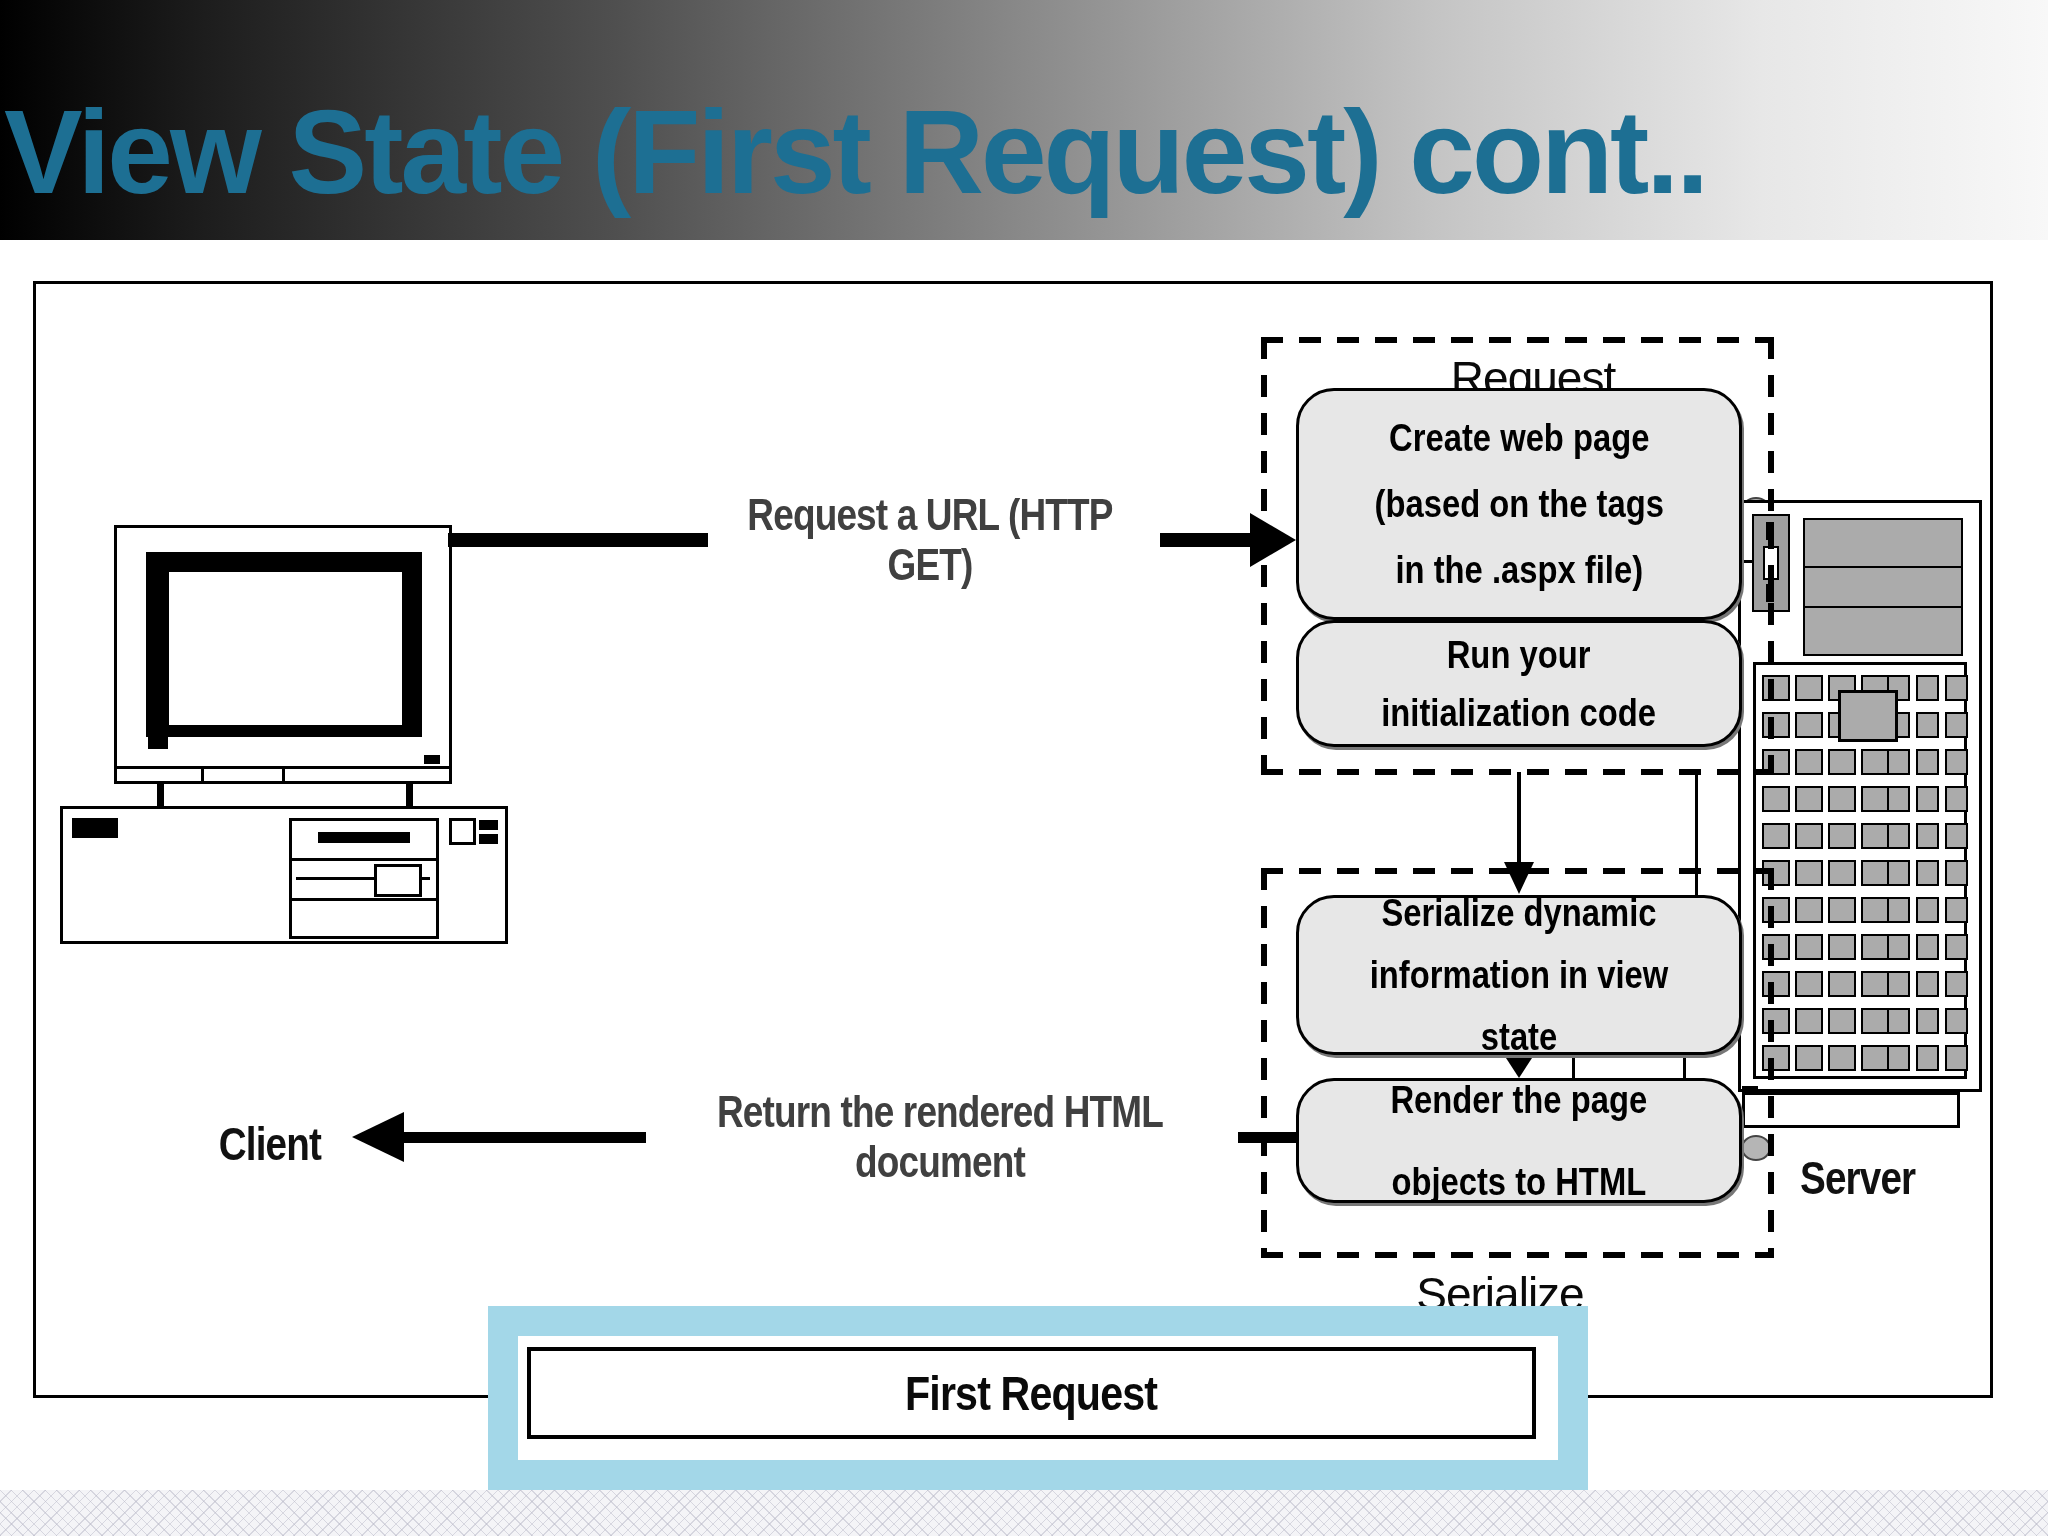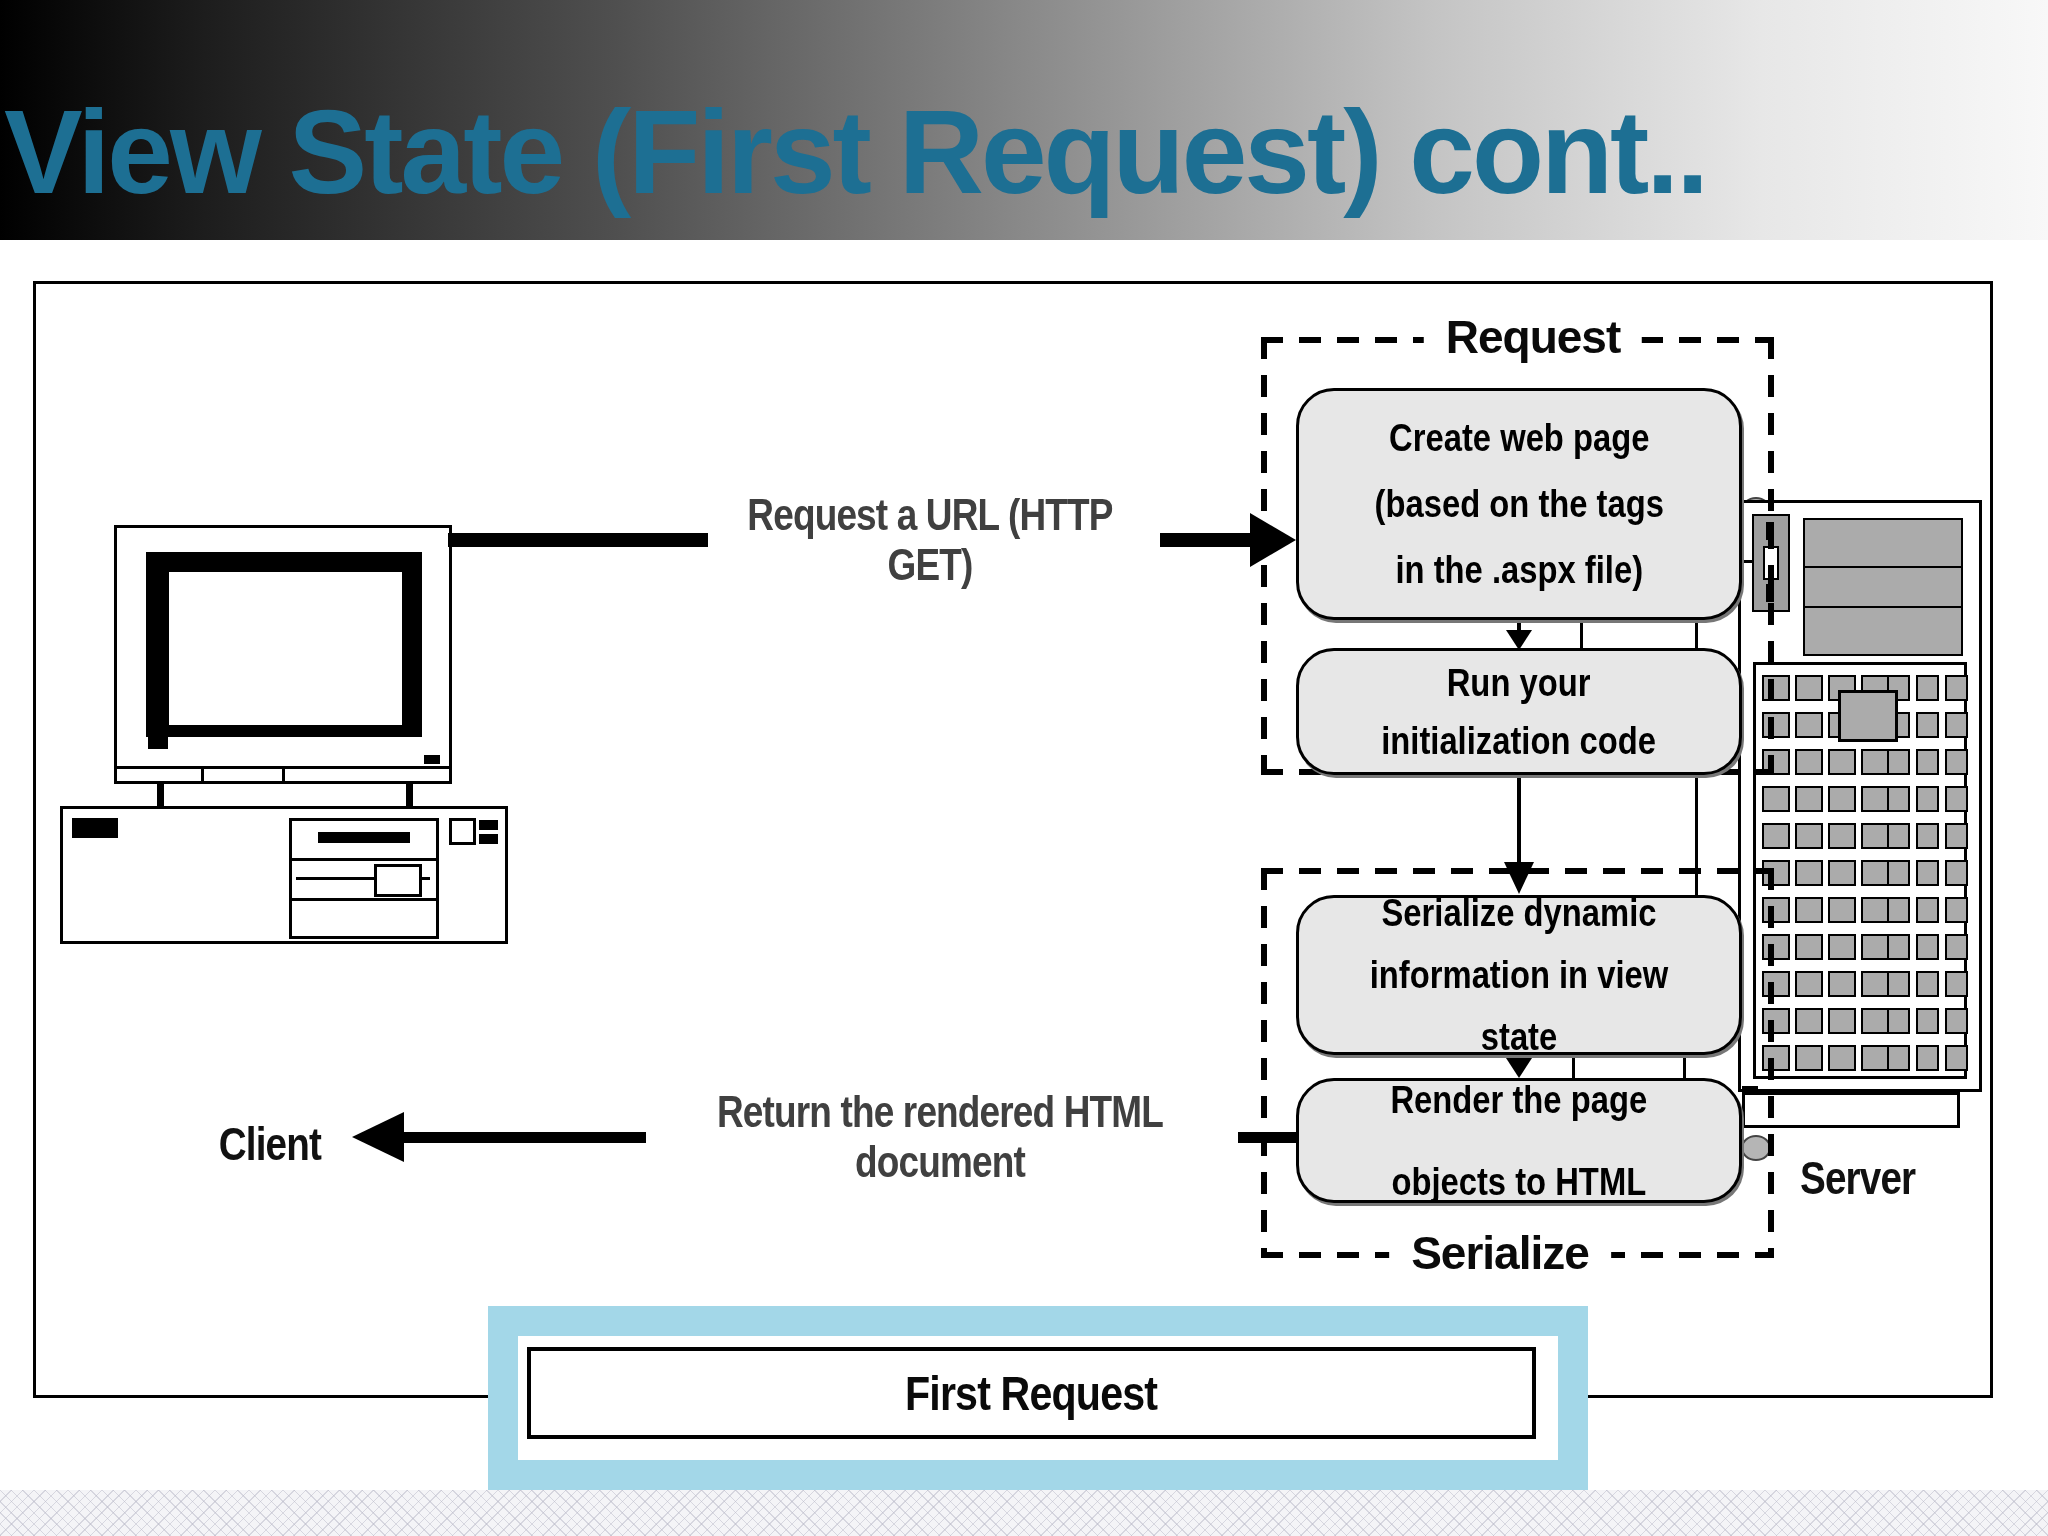--- a/index.html
+++ b/index.html
@@ -62,22 +62,22 @@
   .head-left{width:0;height:0;border-right:52px solid #000;border-top:25px solid transparent;border-bottom:25px solid transparent;}
   .head-down{width:0;height:0;}
   .vline{background:#000;width:4px;}
   .rail{background:#000;width:3px;}
   .arrow-label{font-size:44px;font-weight:bold;color:#404040;}
 
   
   .dash-h{height:6px;background:repeating-linear-gradient(90deg,#000 0 22px,transparent 22px 38px);}
   .dash-v{width:6px;background:repeating-linear-gradient(180deg,#000 0 22px,transparent 22px 38px);}
   .group-label{
-    font-size:46px;font-weight:bold;color:#0a0a0a;background:#fff;
-    padding:0 22px;white-space:nowrap;letter-spacing:-1px;
+    font-size:46px;font-weight:normal;color:#0a0a0a;background:#fff;
+    padding:0 22px;white-space:nowrap;letter-spacing:-1px;margin-top:41px;
   }
 
   
   .flow-box{
     left:1296px;width:440px;background:#e7e7e7;border:3px solid #000;border-radius:38px;
     display:flex;align-items:center;justify-content:center;
     font-size:39px;font-weight:bold;color:#000000;text-align:center;
     box-shadow:2px 3px 0 #777;
   }
 
@@ -276,21 +276,21 @@
 <div class="abs dash-v" style="left:1768px;top:868px;height:390px;"></div>
 <div class="abs dash-h" style="left:1261px;top:868px;width:513px;"></div>
 <div class="abs dash-h" style="left:1261px;top:1252px;width:513px;"></div>
 <div class="abs group-label" style="left:1500px;top:1226px;transform:translateX(-50%);">Serialize</div>
 
 <div class="abs flow-box" style="top:388px;height:226px;line-height:66px;">
     <span class="cond">Create web page
 (based on the tags
 in the .aspx file)</span>
   </div>
-<div class="abs flow-box" style="top:648px;height:121px;line-height:58px;">
+<div class="abs flow-box" style="top:620px;height:121px;line-height:58px;">
     <span class="cond">Run your
 initialization code</span>
   </div>
 <div class="abs flow-box" style="top:895px;height:154px;line-height:62px;">
     <span class="cond">Serialize dynamic
 information in view state</span>
   </div>
 <div class="abs flow-box" style="top:1078px;height:119px;line-height:82px;">
     <span class="cond">Render the page
 objects to HTML</span>

